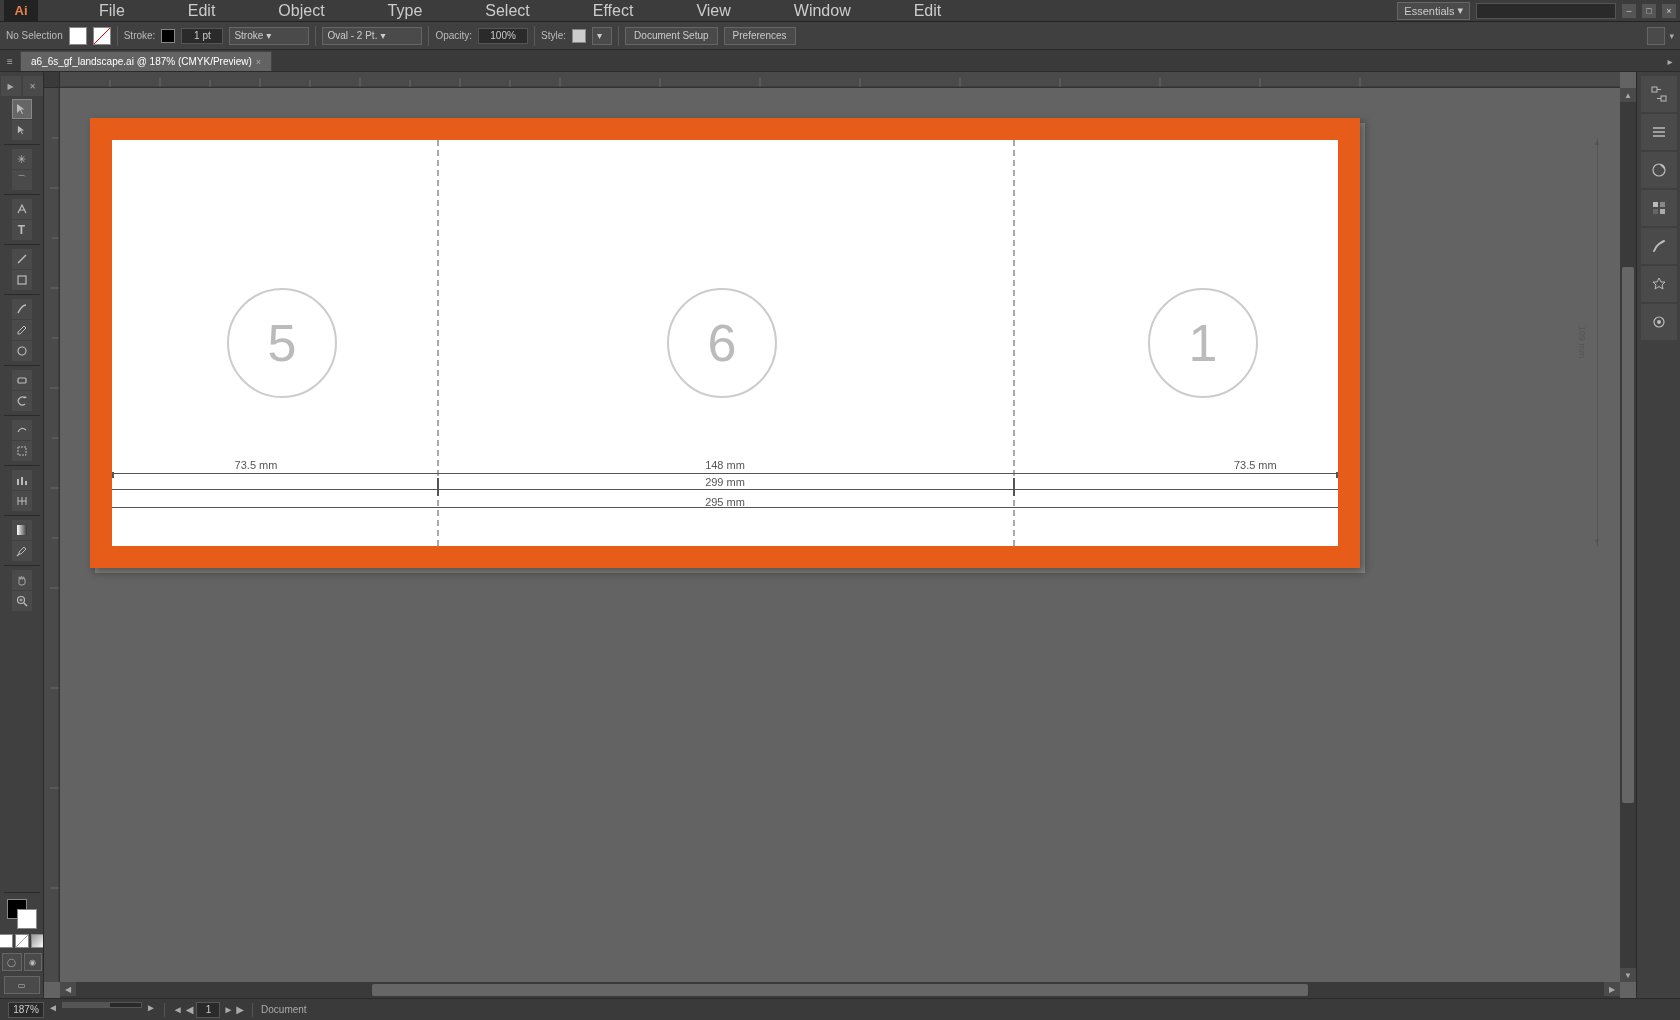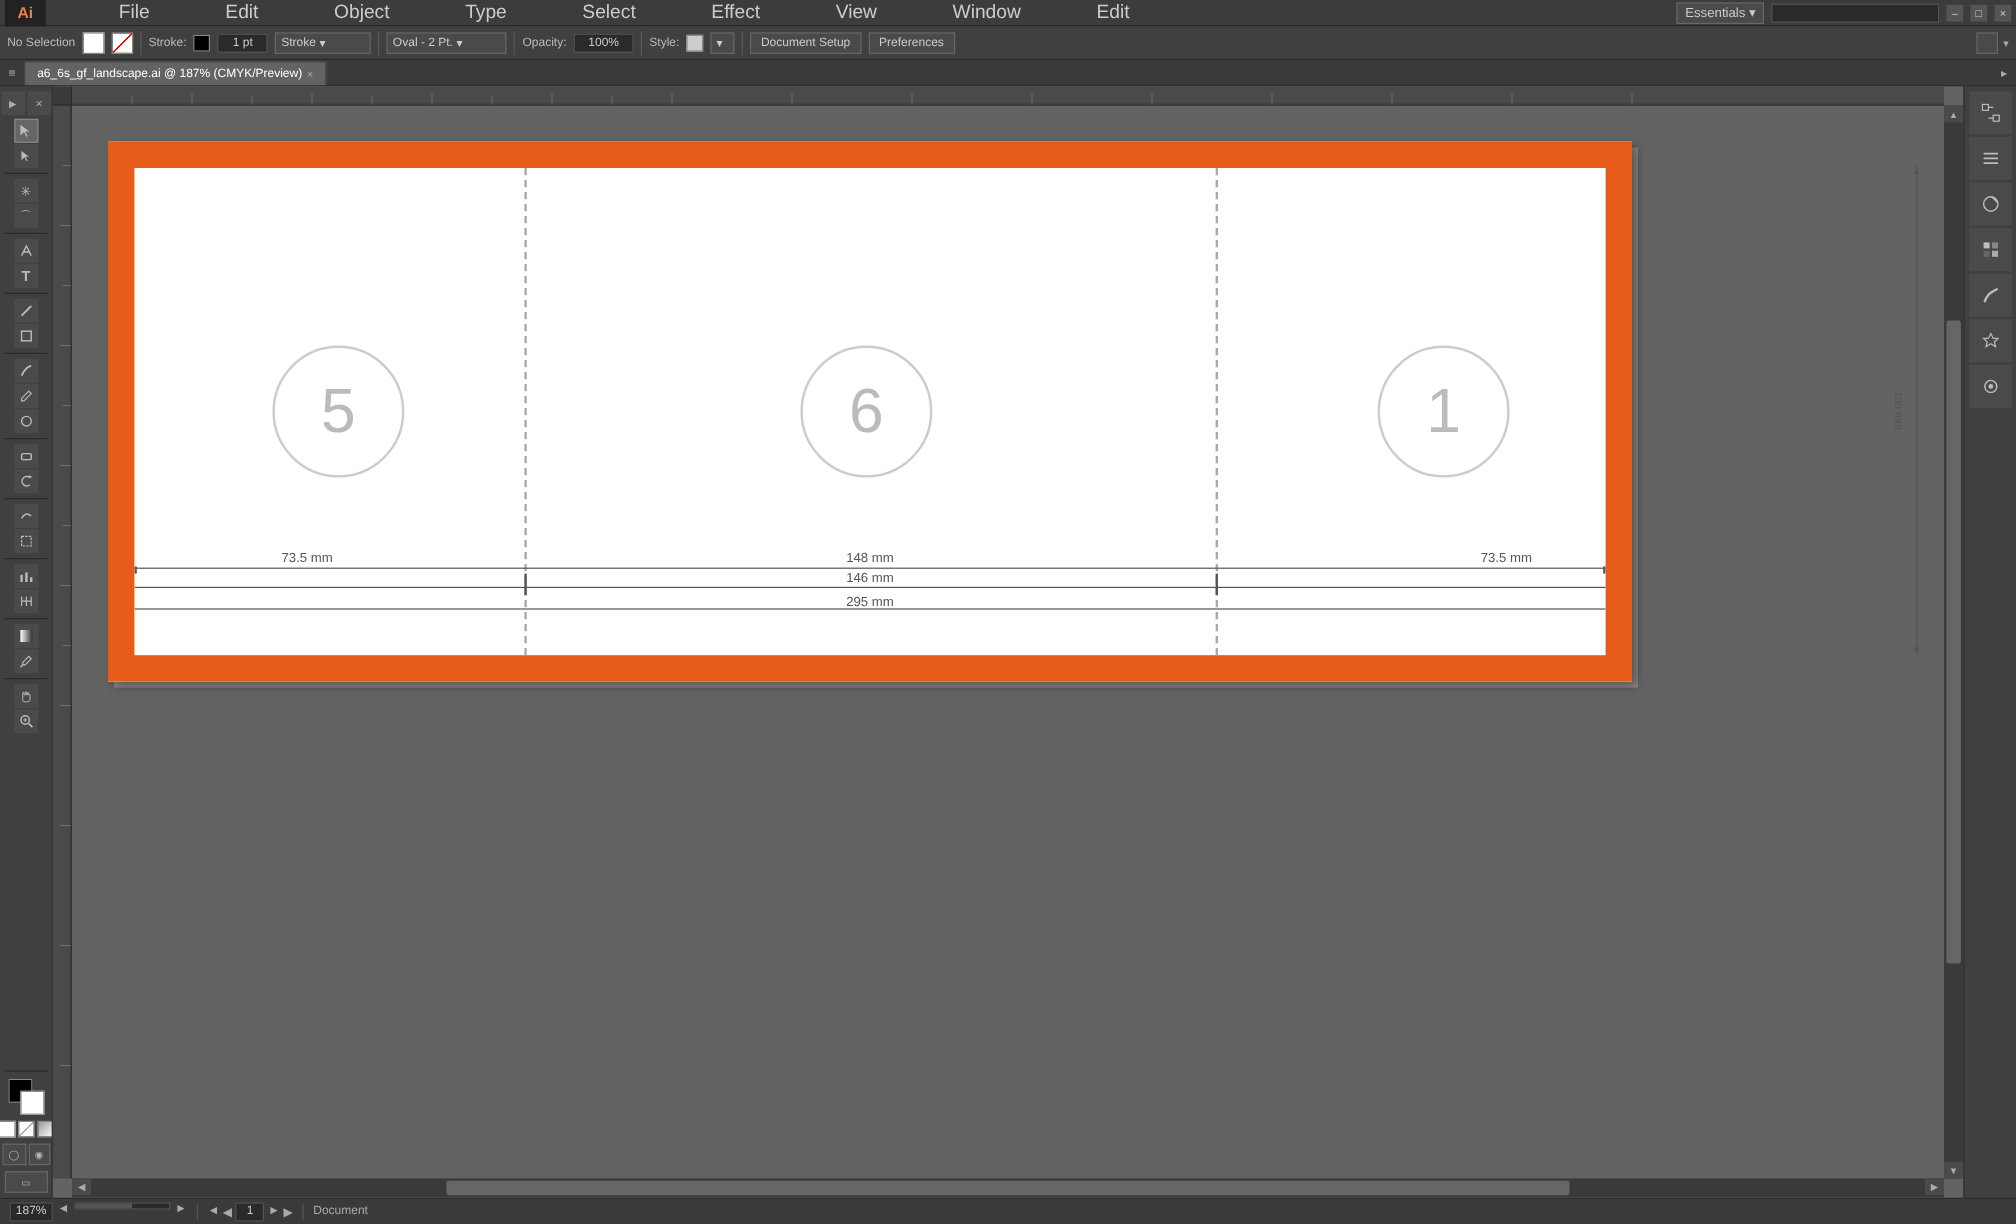--- a/index.html
+++ b/index.html
@@ -574,21 +574,21 @@
 
           <div style="position:absolute;bottom:50px;left:73.5%;width:2px;height:18px;background:#555;"></div>
 
           <div style="position:absolute;bottom:68px;left:0;width:2px;height:6px;background:#555;"></div>
 
           <div style="position:absolute;bottom:68px;right:0;width:2px;height:6px;background:#555;"></div>
 
           <div style="position:absolute;bottom:75px;left:10%;font-size:11px;color:#555;">73.5 mm</div>
           <div style="position:absolute;bottom:75px;left:50%;transform:translateX(-50%);font-size:11px;color:#555;">148 mm</div>
           <div style="position:absolute;bottom:75px;right:5%;font-size:11px;color:#555;">73.5 mm</div>
-          <div style="position:absolute;bottom:58px;left:50%;transform:translateX(-50%);font-size:11px;color:#555;">146 mm</div>
+          <div style="position:absolute;bottom:58px;left:50%;transform:translateX(-50%);font-size:11px;color:#555;">299 mm</div>
           <div style="position:absolute;bottom:38px;left:50%;transform:translateX(-50%);font-size:11px;color:#555;">295 mm</div>
 
         </div>
       </div>
 
       <div style="position:absolute;top:50px;right:15px;width:16px;height:408px;display:flex;flex-direction:column;align-items:center;justify-content:center;">
 
         <div style="width:1px;height:100%;background:#555;position:absolute;"></div>
 
         <div style="position:absolute;top:0;font-size:8px;color:#555;">▲</div>

